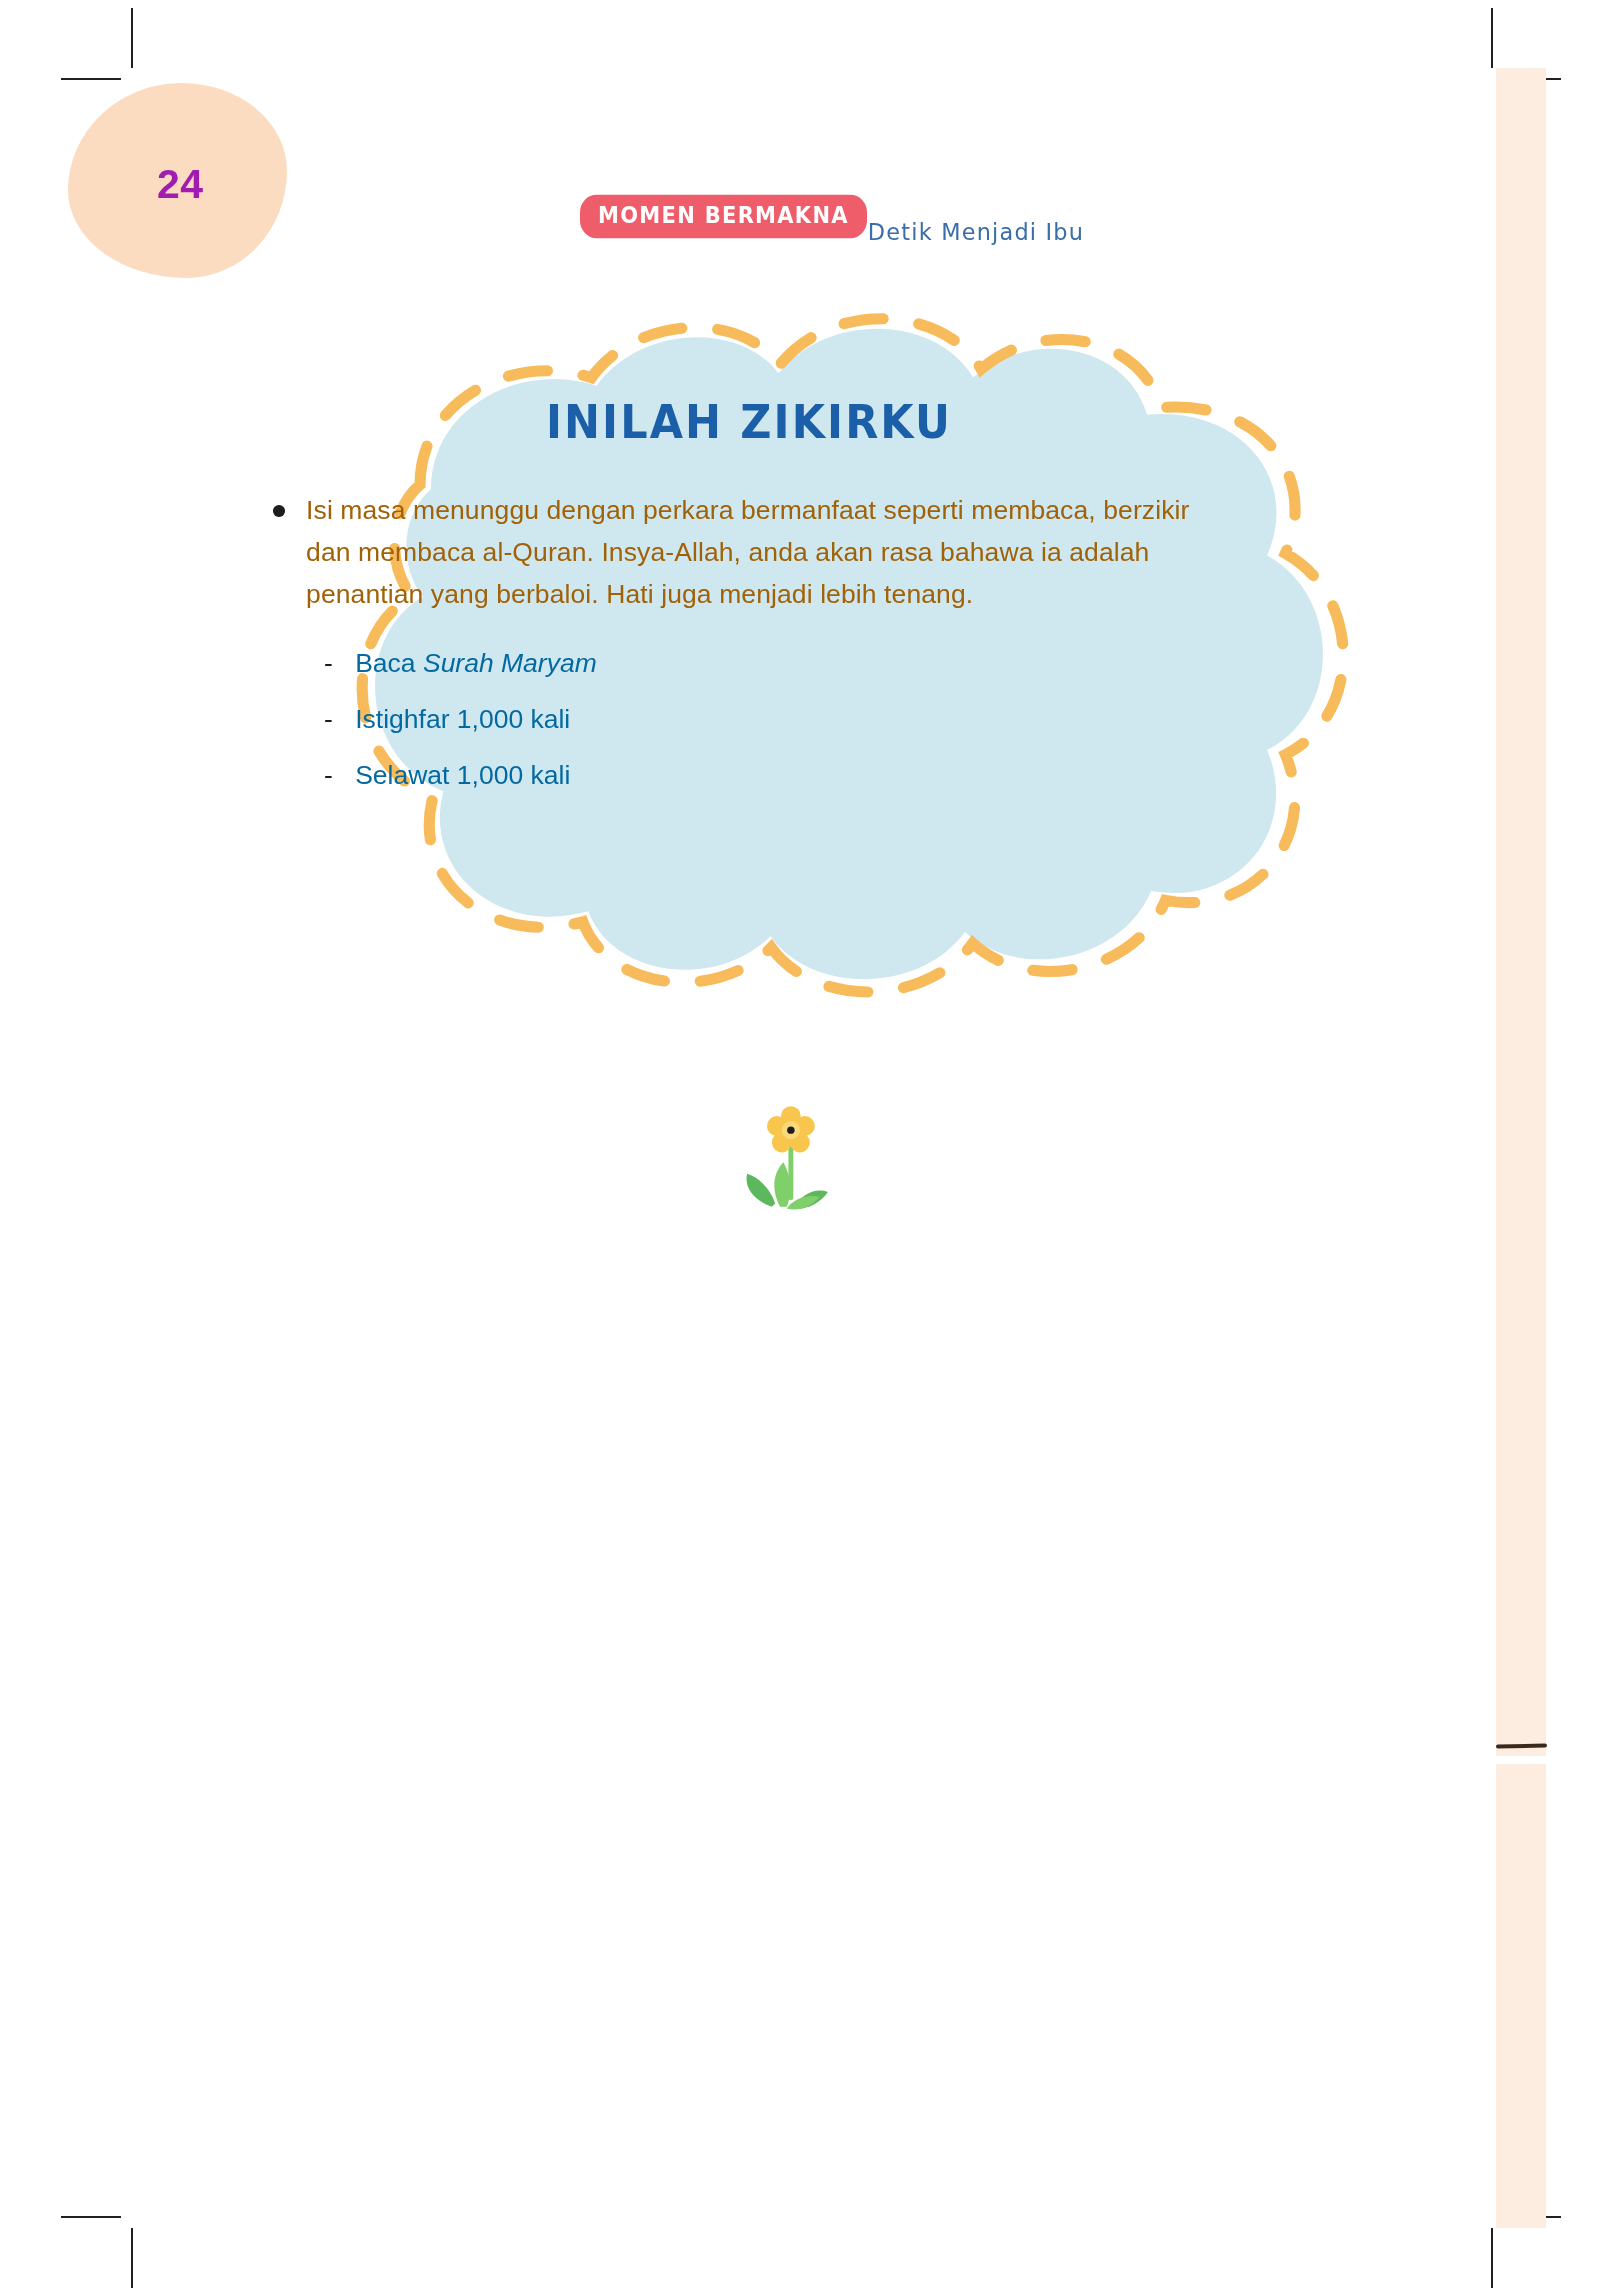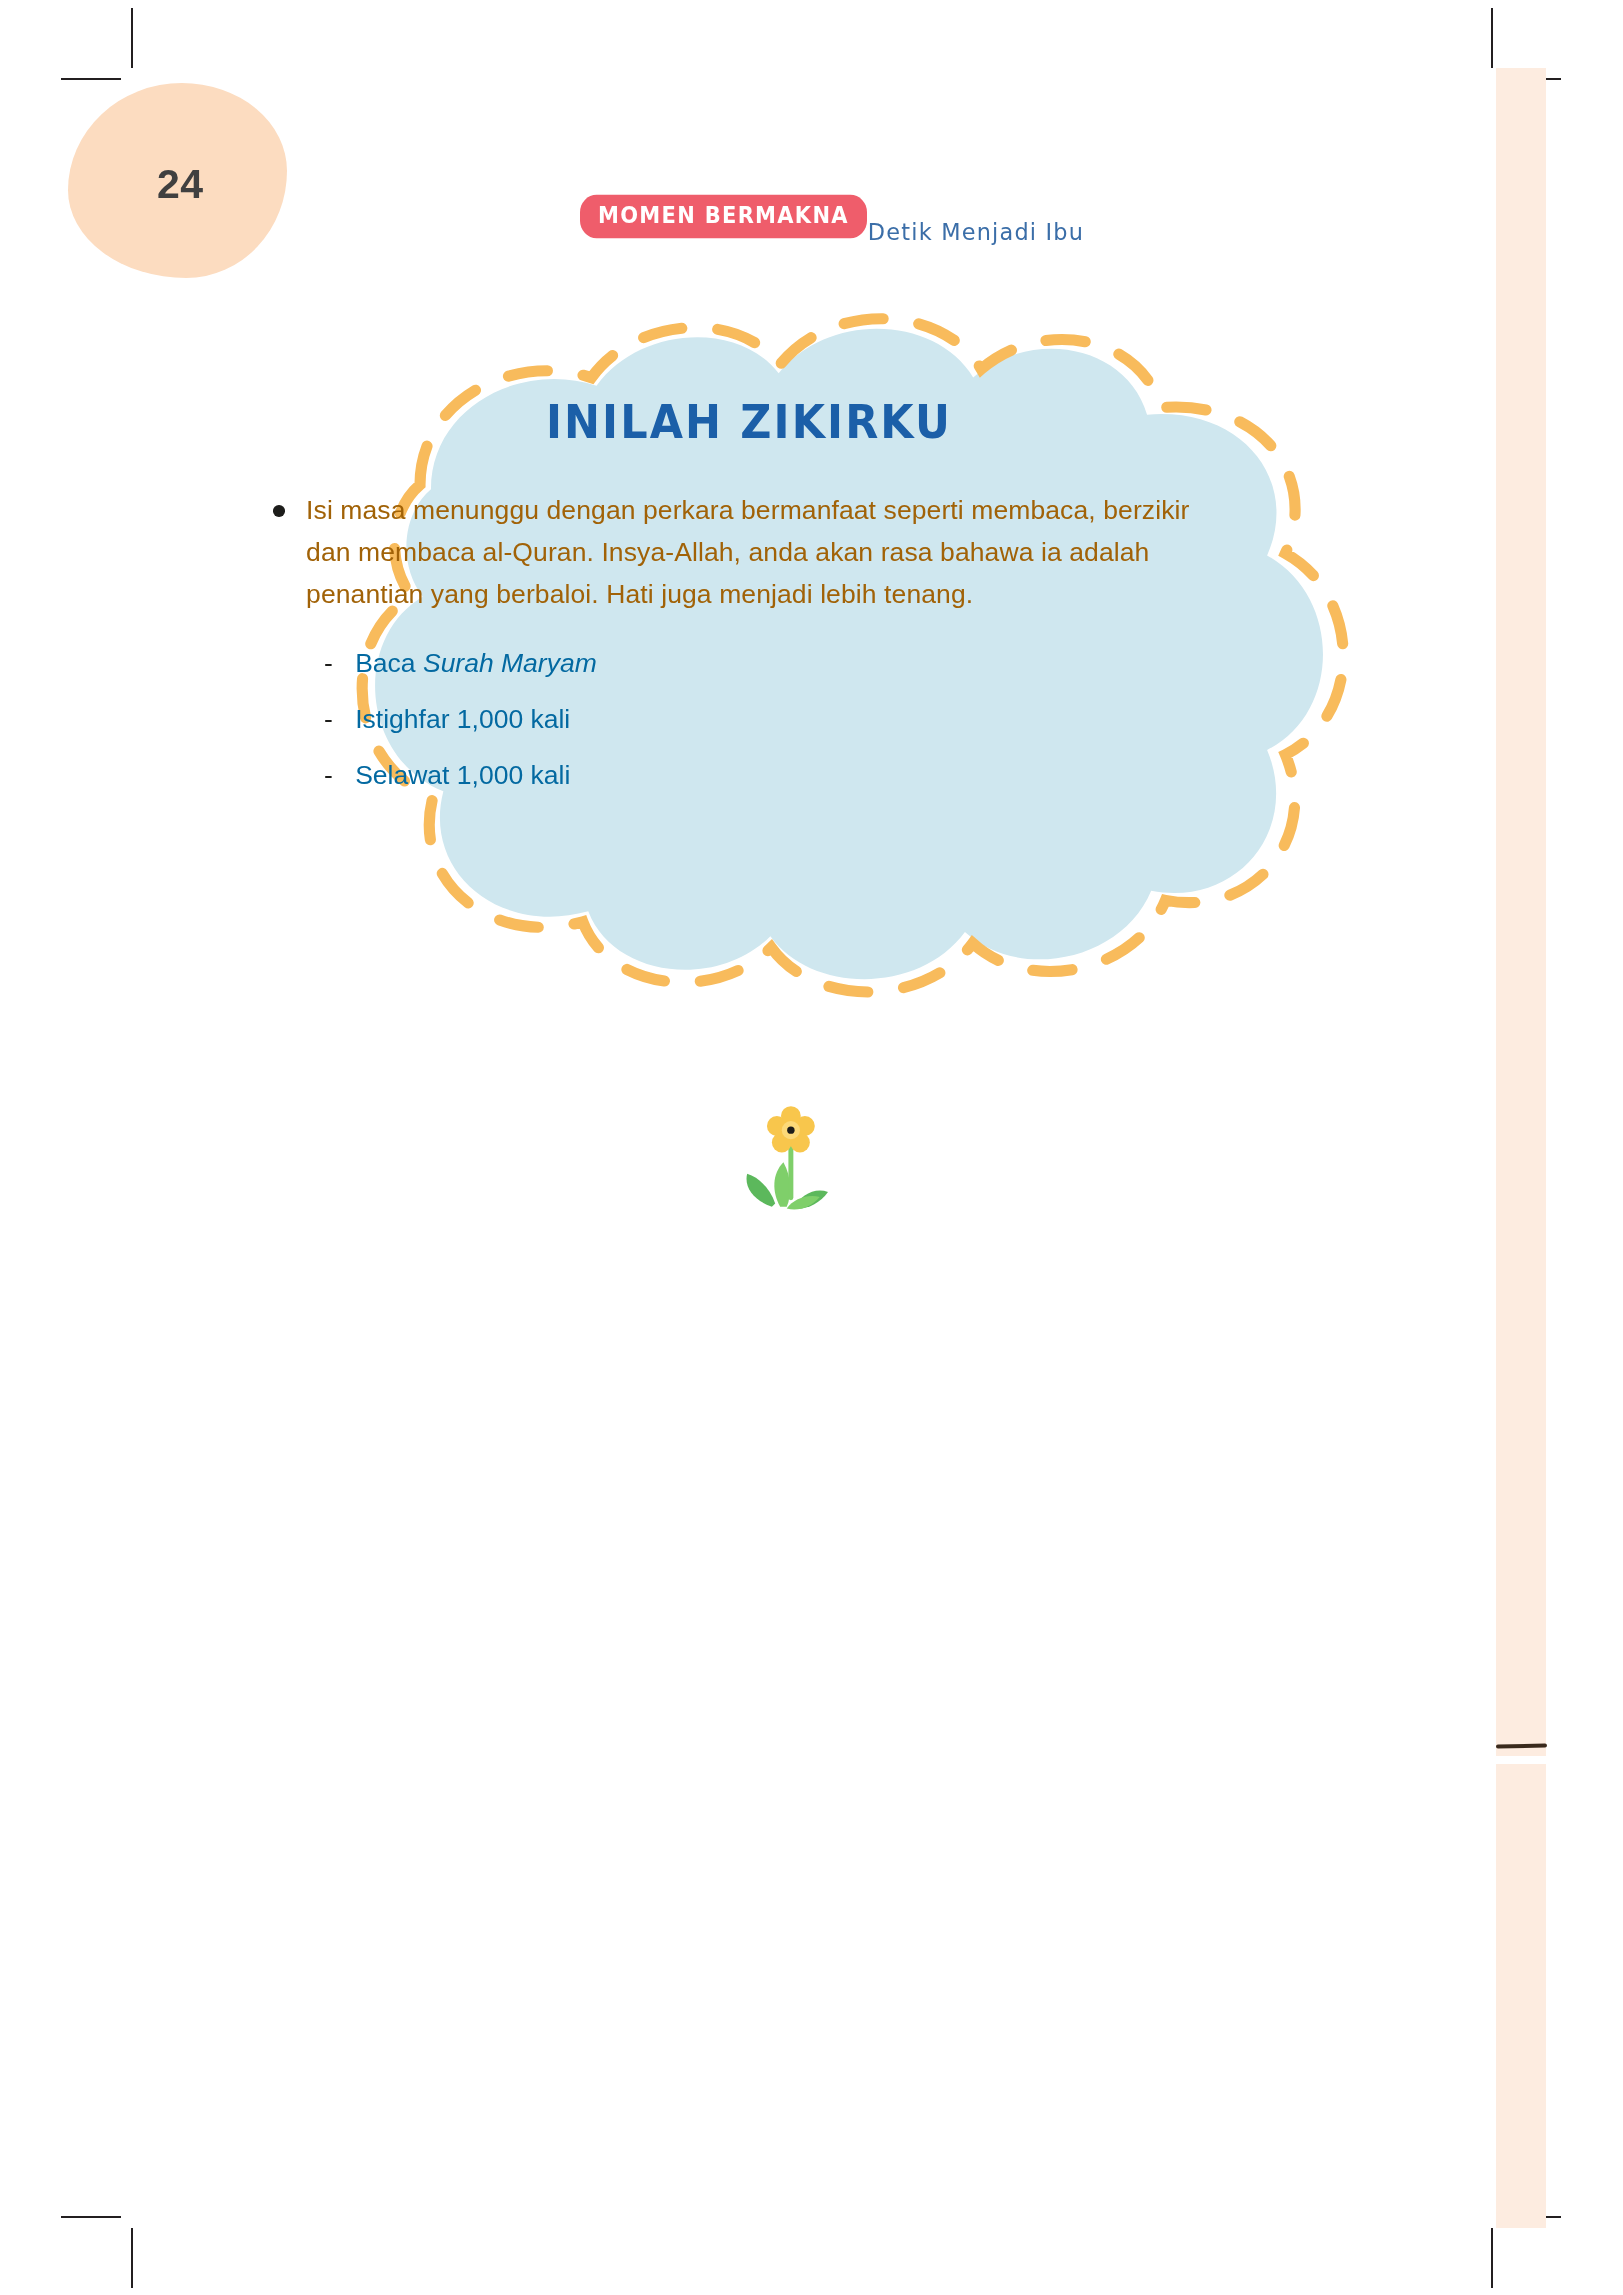--- a/index.html
+++ b/index.html
@@ -65,21 +65,21 @@
     height: 195px;
     background: #fcdcc0;
     border-radius: 52% 48% 46% 54% / 55% 45% 55% 45%;
   }
   .page-number {
     position: absolute;
     left: 157px;
     top: 161px;
     font-size: 41px;
     font-weight: bold;
-    color: #404040;
+    color: #a21caf;
     letter-spacing: 0.4px;
   }
 
   
   .runhead {
     position: absolute;
     left: 580px;
     top: 189px;
     display: flex;
     align-items: center;

